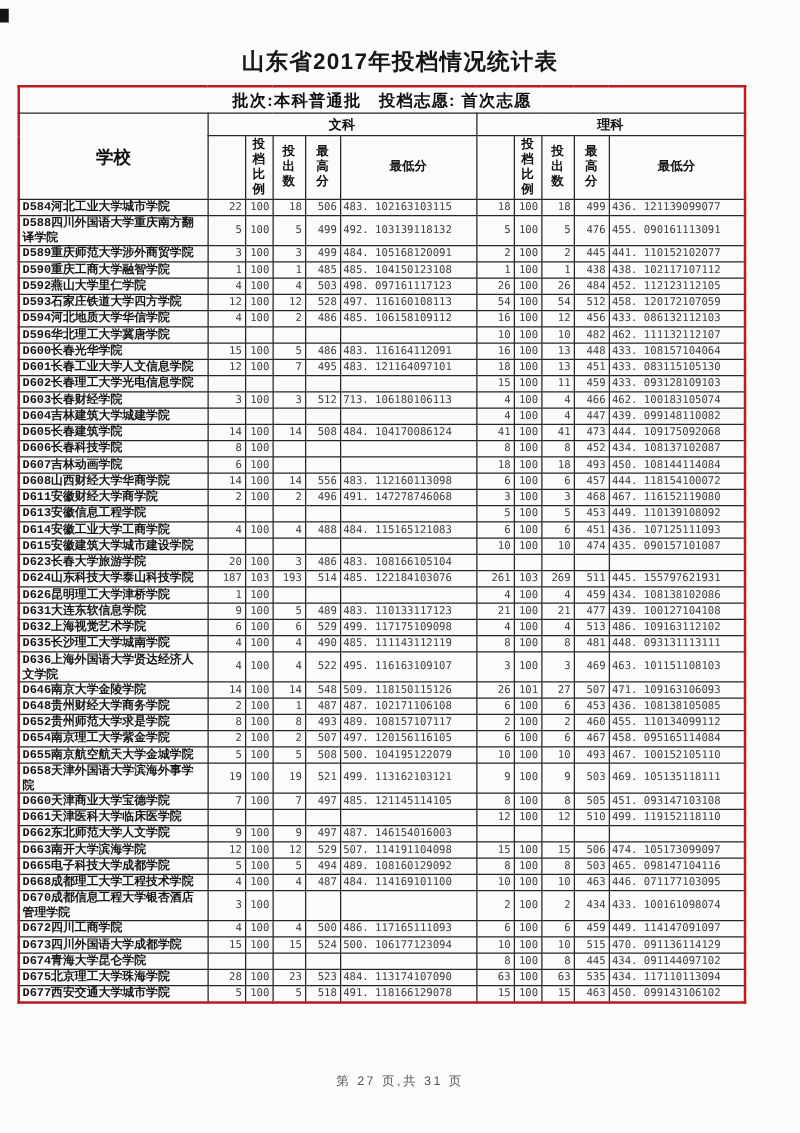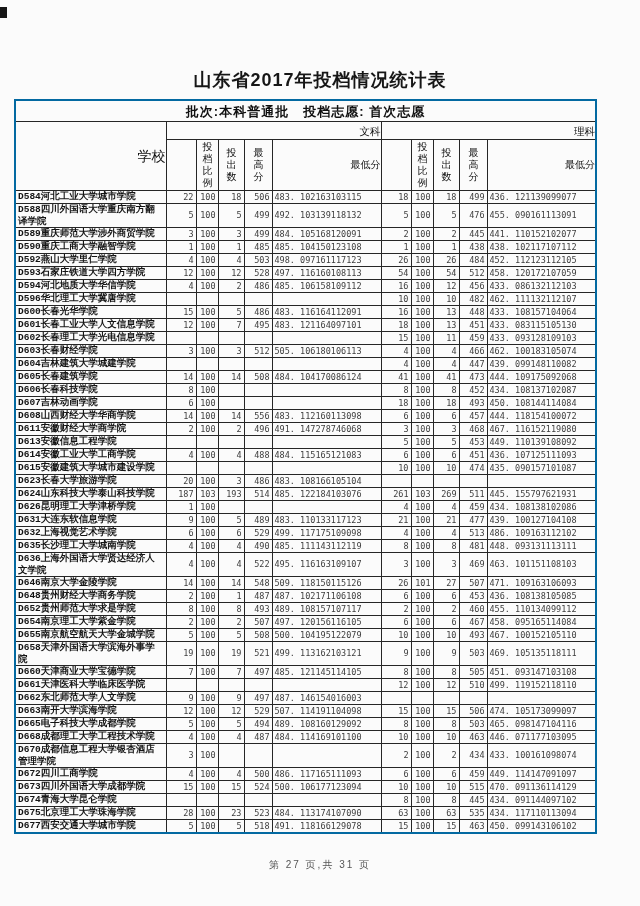--- a/index.html
+++ b/index.html
@@ -6,34 +6,34 @@
   body{
     width:640px;height:906px;
     background:#fbfbfb;
     font-family:"Liberation Sans",sans-serif;
     position:relative;
     color:#333;
   }
   .artifact{position:absolute;left:0;top:7px;width:7px;height:11px;background:#161616;}
   .title{
     text-align:center;font-size:18px;font-weight:bold;color:#161616;
-    padding-top:68px;margin-bottom:7px;letter-spacing:1px;
+    padding-top:37px;margin-bottom:7px;letter-spacing:1px;
   }
   table.stats{
     border-collapse:collapse;table-layout:fixed;
     width:581px;margin-left:14px;
-    border:2px solid #0369a1;
+    border:2px solid #b91c1c;
   }
   table.stats td,table.stats th{border:1px solid #262626;overflow:hidden;}
   td.batch{
     font-weight:bold;text-align:center;font-size:13px;color:#101010;
     height:20px;letter-spacing:1px;
   }
   th{
-    font-size:10px;font-weight:normal;color:#101010;text-align:right;
+    font-size:10px;font-weight:bold;color:#101010;text-align:center;
     vertical-align:middle;padding:1px 0;line-height:12px;
   }
   th.group{height:15px;font-size:10.5px;}
   th.schoolh{font-size:14px;}
   th div{margin:0 auto;word-break:break-all;}
   th div.w2{width:22px;margin-left:36px;}
   th div.w1{width:11px;}
   td{
     font-size:9px;color:#3d3d3d;height:12px;line-height:11px;
     padding:0 2px;vertical-align:middle;
@@ -255,21 +255,21 @@
           <td class="num">11</td>
           <td class="num">459</td>
           <td class="min">433. 093128109103</td>
         </tr>
         <tr>
           <td class="school">D603长春财经学院</td>
           <td class="num">3</td>
           <td class="num">100</td>
           <td class="num">3</td>
           <td class="num">512</td>
-          <td class="min">505. 106180106113</td>
+          <td class="min">713. 106180106113</td>
           <td class="num">4</td>
           <td class="num">100</td>
           <td class="num">4</td>
           <td class="num">466</td>
           <td class="min">462. 100183105074</td>
         </tr>
         <tr>
           <td class="school">D604吉林建筑大学城建学院</td>
           <td class="num"></td>
           <td class="num"></td>

